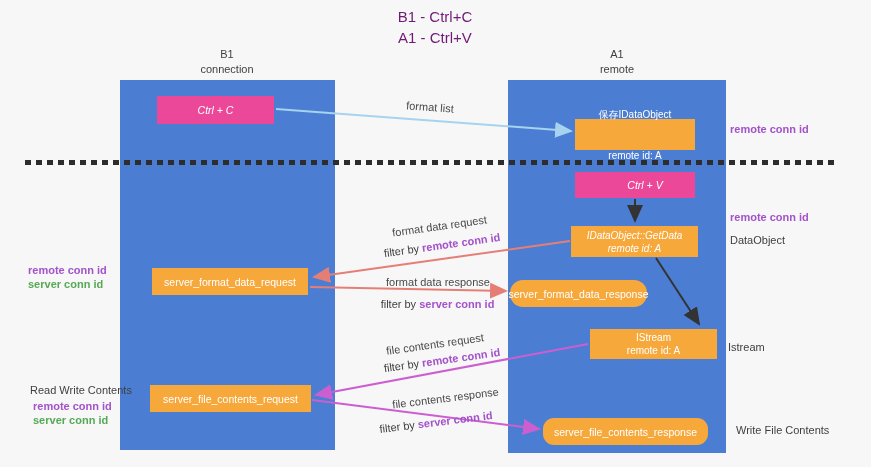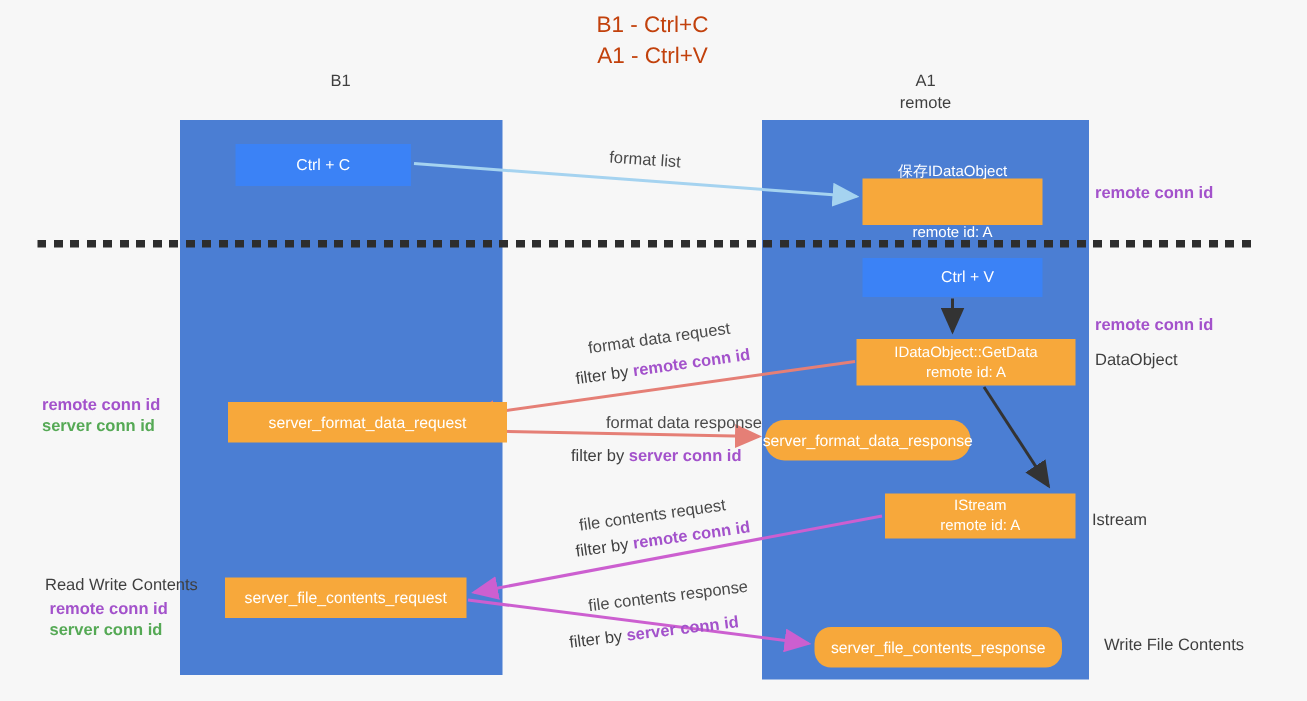--- a/index.html
+++ b/index.html
@@ -1,23 +1,23 @@
 <!DOCTYPE html>
 <html><head>
 <meta charset="utf-8">
 <style>
   html,body{margin:0;padding:0;background:#f7f7f7;font-family:"Liberation Sans",sans-serif;}
   #canvas{position:relative;width:871px;height:467px;background:#f7f7f7;overflow:hidden;}
   .abs{position:absolute;}
   .lane{background:#4b7ed3;z-index:1;}
   .lane-header{z-index:2;text-align:center;font-size:11px;color:#3f3f3f;line-height:15px;}
-  .title{z-index:2;text-align:center;font-size:15px;color:#c2410c;line-height:21px;}
+  .title{z-index:2;text-align:center;font-size:15px;color:#701a75;line-height:21px;}
   .node{z-index:6;display:flex;flex-direction:column;align-items:center;justify-content:center;
         color:#ffffff;text-align:center;box-sizing:border-box;}
-  .node.green{background:#3b82f6;font-size:11px;}
+  .node.green{background:#ec4899;font-size:11px;font-style:italic;}
   .node.orange{background:#f7a83b;}
   .node .l1,.node .l2{font-size:10px;line-height:13px;}
   .node.single{font-size:10.5px;}
   .dashline{z-index:5;height:5px;background:repeating-linear-gradient(90deg,#2d2d2d 0 6px,rgba(0,0,0,0) 6px 11px);}
   svg.arrows{position:absolute;left:0;top:0;z-index:4;}
   .alabel{z-index:6;font-size:11px;color:#4a4a4a;text-align:center;white-space:nowrap;}
   .purple{color:#a352cb;font-weight:bold;}
   .greent{color:#55a955;font-weight:bold;}
   .plain{color:#3f3f3f;font-weight:normal;}
   .side{z-index:6;font-size:11px;white-space:nowrap;}
@@ -30,20 +30,21 @@
 
 <div id="canvas">
 
   <div class="abs title" style="left:335px;top:6px;width:200px;">
     <div>B1 - Ctrl+C</div>
     <div>A1 - Ctrl+V</div>
   </div>
 
   <div class="abs lane-header" style="left:167px;top:47px;width:120px;">
     <div>B1</div>
+    <div>connection</div>
   </div>
   <div class="abs lane-header" style="left:557px;top:47px;width:120px;">
     <div>A1</div>
     <div>remote</div>
   </div>
 
   <div class="abs lane" style="left:120px;top:80px;width:215px;height:370px;"></div>
   <div class="abs lane" style="left:508px;top:80px;width:218px;height:373px;"></div>
 
   <div class="abs dashline" style="left:25px;top:160px;width:812px;"></div>
@@ -78,26 +79,26 @@
 
   <div class="abs node orange" style="left:575px;top:119px;width:120px;height:31px;gap:28px;">
     <div class="l1">保存IDataObject</div>
     <div class="l2">remote id: A</div>
   </div>
 
   <div class="abs node green single" style="left:575px;top:172px;width:120px;height:26px;padding-left:20px;">
     <div>Ctrl + V</div>
   </div>
 
-  <div class="abs node orange" style="left:571px;top:226px;width:146px;height:31px;">
+  <div class="abs node orange" style="left:571px;top:226px;width:127px;height:31px;font-style:italic;">
     <div class="l1">IDataObject::GetData</div>
     <div class="l2">remote id: A</div>
   </div>
 
-  <div class="abs node orange single" style="left:152px;top:268px;width:186px;height:27px;">
+  <div class="abs node orange single" style="left:152px;top:268px;width:156px;height:27px;">
     <div>server_format_data_request</div>
   </div>
 
   <div class="abs node orange single" style="left:510px;top:280px;width:137px;height:27px;border-radius:13px;">
     <div>server_format_data_response</div>
   </div>
 
   <div class="abs node orange" style="left:590px;top:329px;width:127px;height:30px;">
     <div class="l1">IStream</div>
     <div class="l2">remote id: A</div>
@@ -111,21 +112,21 @@
     <div>server_file_contents_response</div>
   </div>
 
   <div class="abs alabel rot-p4" style="left:375px;top:101px;width:110px;">format list</div>
 
   <div class="abs alabel rot-m8" style="left:382px;top:220px;width:115px;">format data request</div>
   <div class="abs alabel rot-m8" style="left:372px;top:239px;width:140px;">
     <span class="plain">filter by </span><span class="purple">remote conn id</span>
   </div>
 
-  <div class="abs alabel" style="left:400px;top:276px;width:112px;">format data response</div>
+  <div class="abs alabel" style="left:382px;top:276px;width:112px;">format data response</div>
   <div class="abs alabel" style="left:375px;top:298px;width:125px;">
     <span class="plain">filter by </span><span class="purple">server conn id</span>
   </div>
 
   <div class="abs alabel rot-m8" style="left:380px;top:338px;width:110px;">file contents request</div>
   <div class="abs alabel rot-m8" style="left:372px;top:354px;width:140px;">
     <span class="plain">filter by </span><span class="purple">remote conn id</span>
   </div>
 
   <div class="abs alabel rot-m7" style="left:388px;top:392px;width:115px;">file contents response</div>

